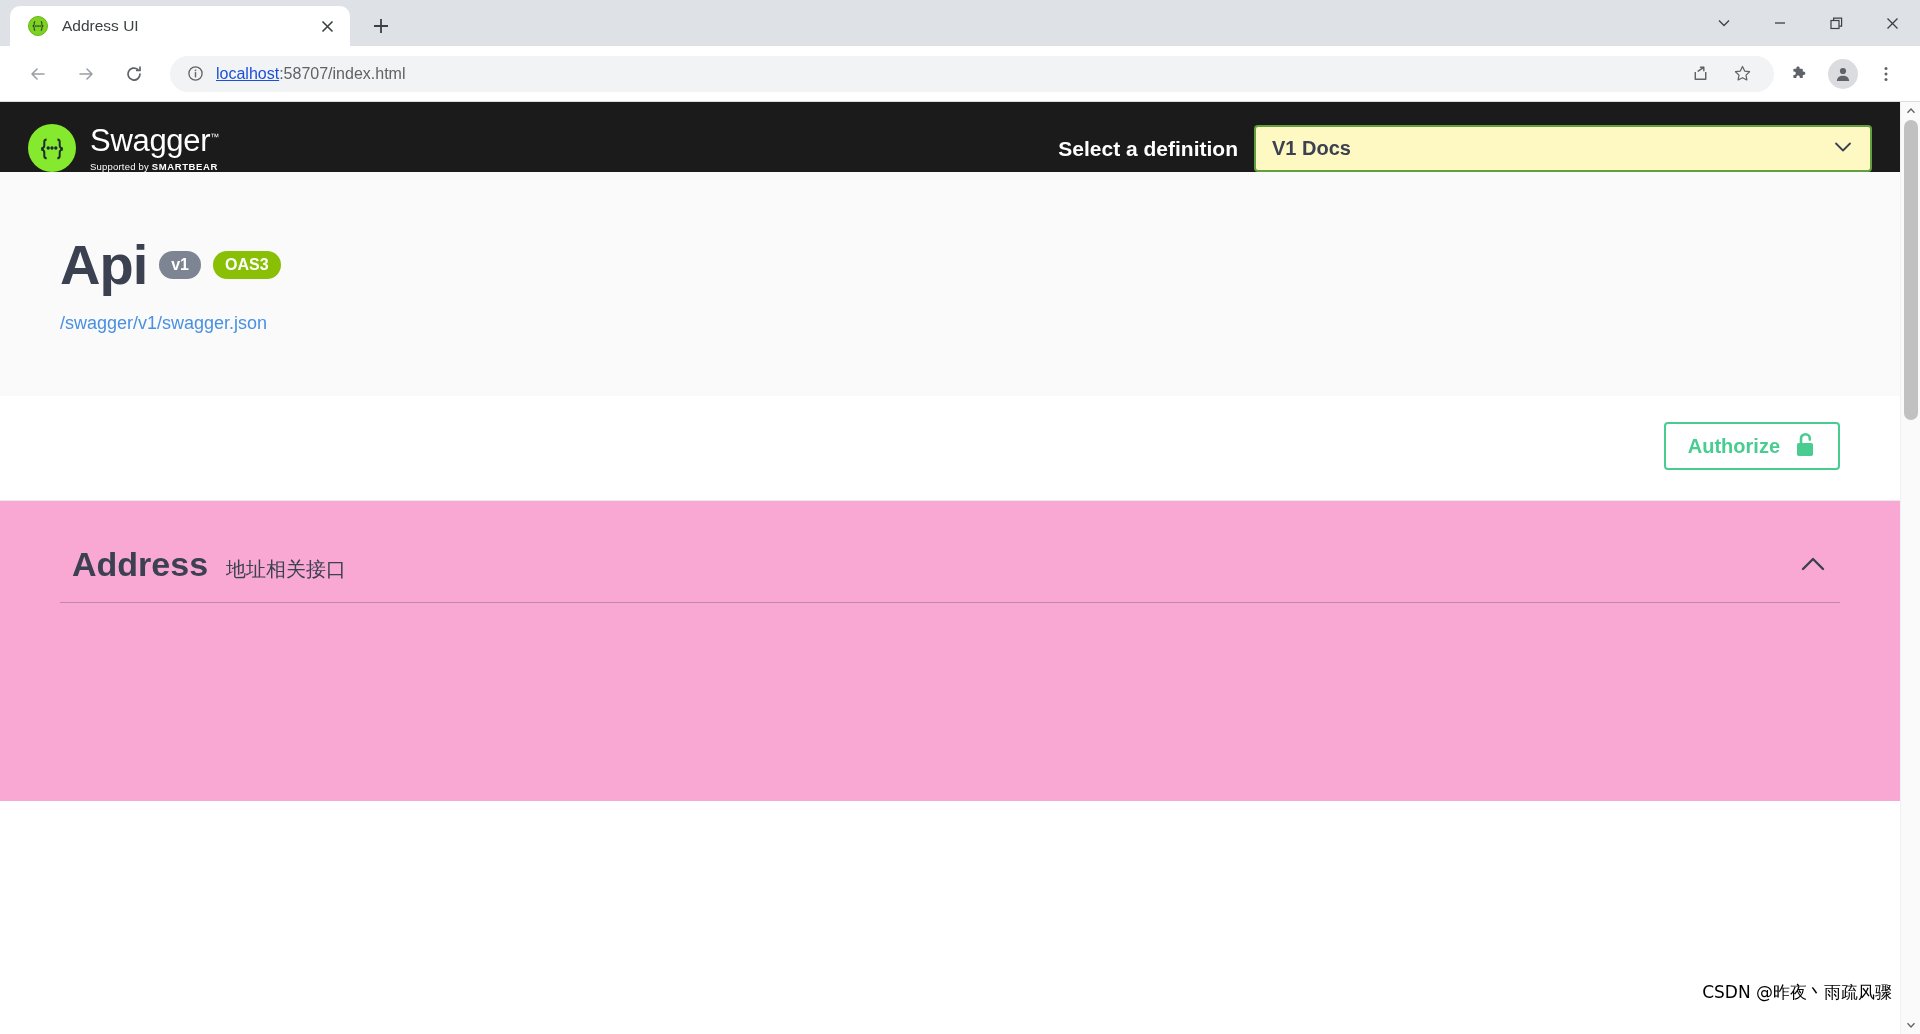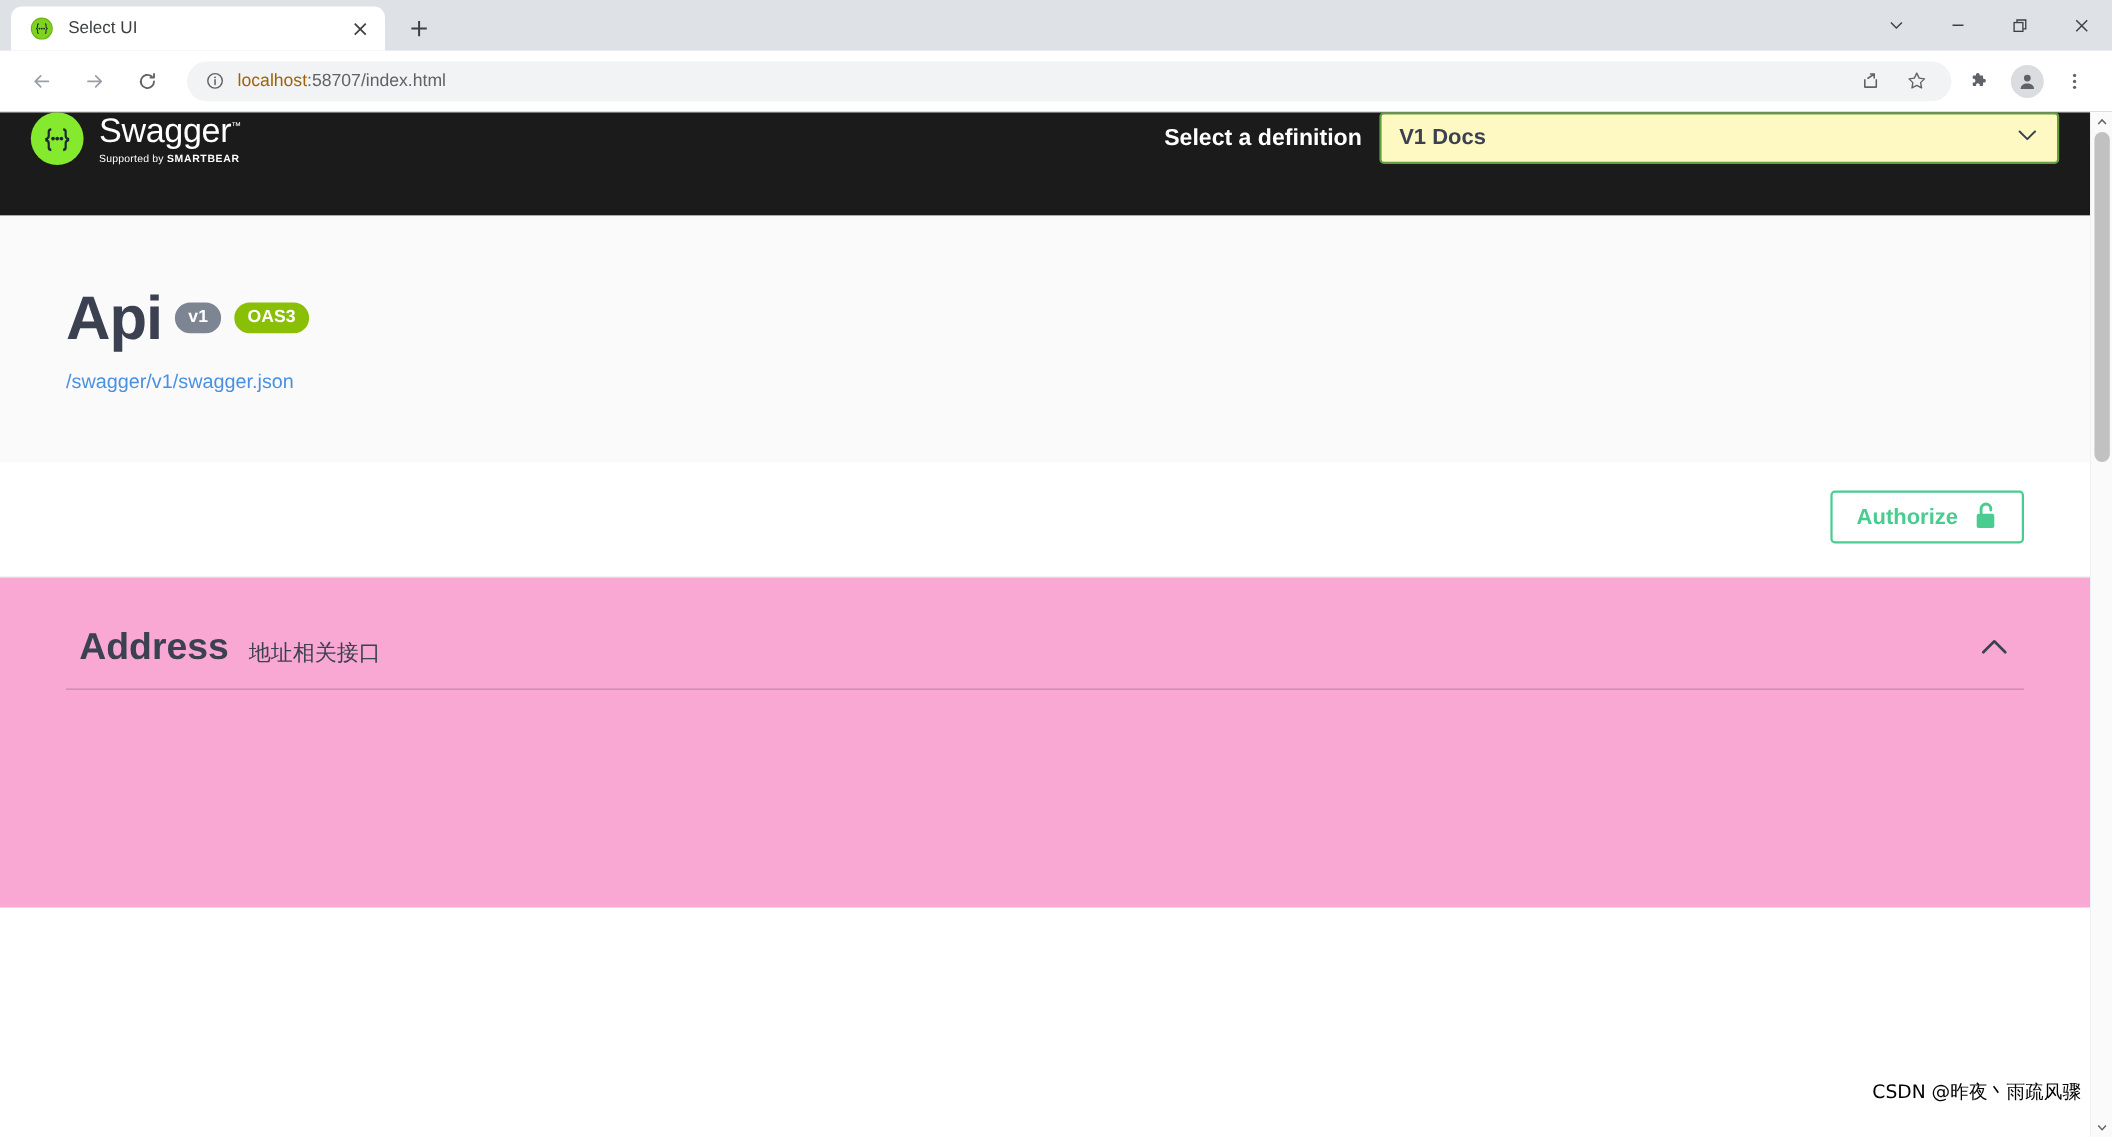--- a/index.html
+++ b/index.html
@@ -52,34 +52,34 @@
              border-radius: 50%; flex: none; }
   .nav-group { display:flex; align-items:center; gap: 12px; margin-right: 10px; padding-left: 8px;}
   .omnibox {
     flex: 1; height: 36px; background: #F1F3F4; border-radius: 18px;
     display: flex; align-items: center; padding: 0 14px; margin: 0 8px;
     min-width: 0;
   }
   .omni-info { width: 22px; height: 22px; display:flex; align-items:center; justify-content:center; flex:none; }
   .omni-url { margin-left: 10px; font-size: 16px; color: #5f6368; white-space: nowrap;
               overflow: hidden; text-overflow: ellipsis; }
-  .omni-url b { color: #a16207; font-weight: 400; }
+  .omni-url b { color: #1d4ed8; font-weight: 400; text-decoration: underline; }
   .omni-right { display: flex; align-items: center; gap: 6px; margin-left: auto; flex: none; }
   .tb-right { display: flex; align-items: center; gap: 10px; padding-right: 4px; }
   .avatar-btn {
     width: 30px; height: 30px; border-radius: 50%; background: #DADCE0;
     display:flex; align-items:center; justify-content:center;
   }
 
   
   .page { position: relative; width: 1920px; height: 932px; background: #fff; overflow: hidden; }
   .page-inner { width: 1900px; height: 932px; overflow: hidden; }
 
   .topbar {
-    background: #1B1B1B; height: 94px; display: flex; align-items: flex-start;
+    background: #1B1B1B; height: 70px; display: flex; align-items: flex-end;
     padding: 0 28px;
   }
   .logo-wrap { display: flex; align-items: center; gap: 14px; }
   .logo-circle {
     width: 48px; height: 48px; border-radius: 50%; background: #85EA2D;
     display: flex; align-items: center; justify-content: center;
     font-size: 19px; font-weight: bold; color: #1b2b34; letter-spacing: -0.5px;
     font-family: "Liberation Sans", sans-serif;
   }
   .logo-text { display: flex; flex-direction: column; justify-content: center; }
@@ -188,21 +188,21 @@
   <div class="tabstrip">
     <div class="tab">
       <div class="tab-favicon">
         <svg width="14" height="14" viewBox="0 0 14 14">
           <path d="M4.2 2.2c-1.1 0-1.5.6-1.5 1.5v1.6c0 .6-.3 1-1 1v1.4c.7 0 1 .4 1 1v1.6c0 .9.4 1.5 1.5 1.5v-1.1c-.5 0-.6-.2-.6-.7V8.6c0-.7-.3-1.2-.8-1.6.5-.4.8-.9.8-1.6V3.9c0-.5.1-.7.6-.7V2.2zM9.8 2.2c1.1 0 1.5.6 1.5 1.5v1.6c0 .6.3 1 1 1v1.4c-.7 0-1 .4-1 1v1.6c0 .9-.4 1.5-1.5 1.5v-1.1c.5 0 .6-.2.6-.7V8.6c0-.7.3-1.2.8-1.6-.5-.4-.8-.9-.8-1.6V3.9c0-.5-.1-.7-.6-.7V2.2z" fill="#1b2b34"></path>
           <circle cx="4.9" cy="7" r=".85" fill="#1b2b34"></circle>
           <circle cx="7" cy="7" r=".85" fill="#1b2b34"></circle>
           <circle cx="9.1" cy="7" r=".85" fill="#1b2b34"></circle>
         </svg>
       </div>
-      <span class="tab-title">Select UI</span>
+      <span class="tab-title">Address UI</span>
       <span class="tab-close">
         <svg width="15" height="15" viewBox="0 0 15 15">
           <path d="M2.5 2.5 L12.5 12.5 M12.5 2.5 L2.5 12.5" stroke="#3c4043" stroke-width="1.6" fill="none"></path>
         </svg>
       </span>
     </div>
     <div class="newtab">
       <svg width="18" height="18" viewBox="0 0 18 18">
         <path d="M9 2 V16 M2 9 H16" stroke="#3c4043" stroke-width="1.8" fill="none"></path>
       </svg>

